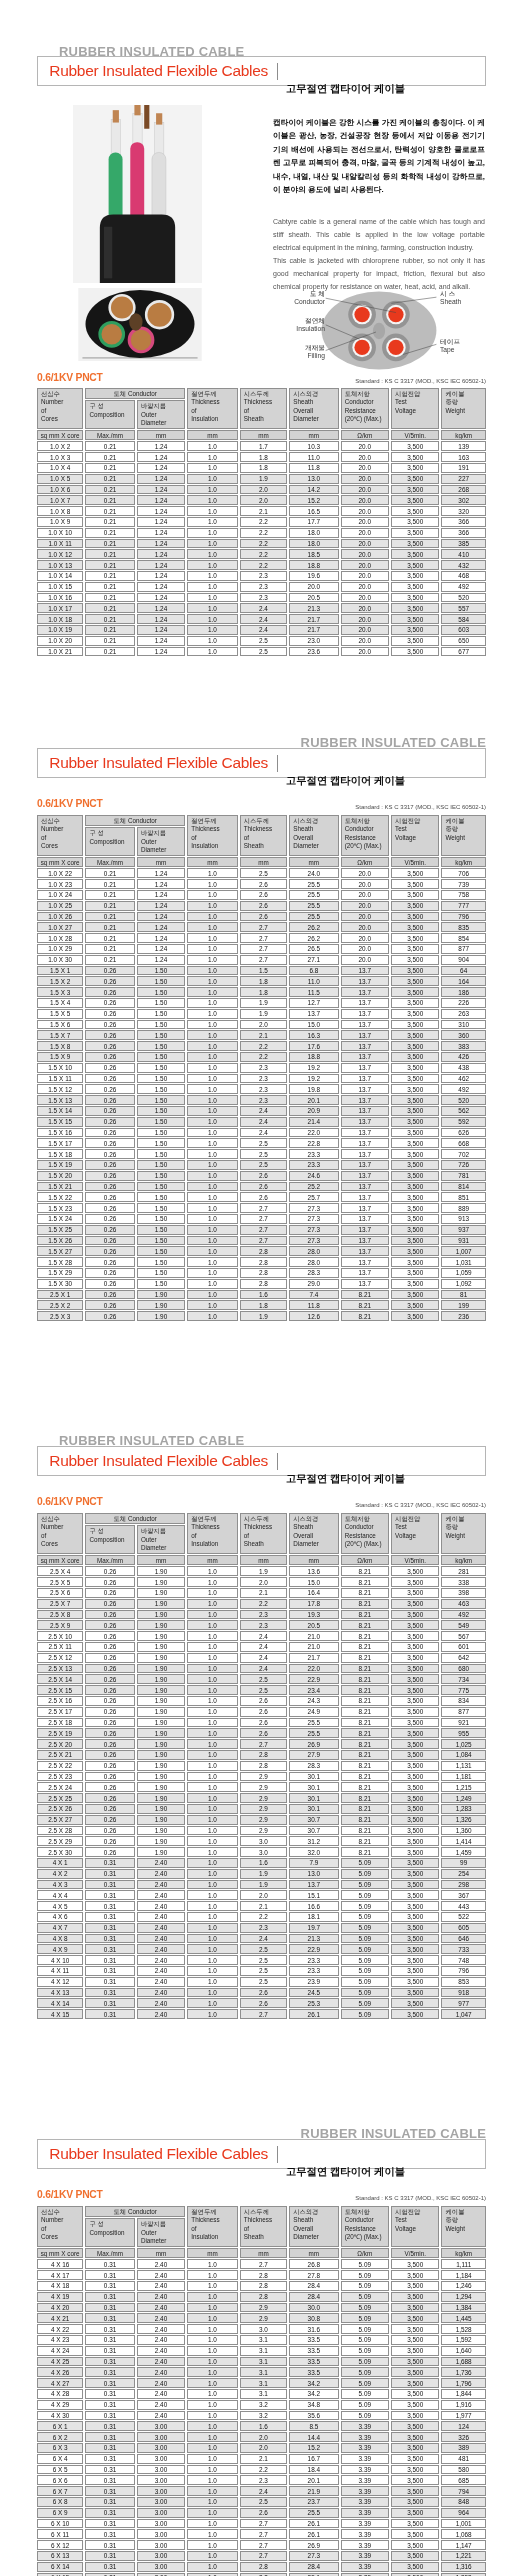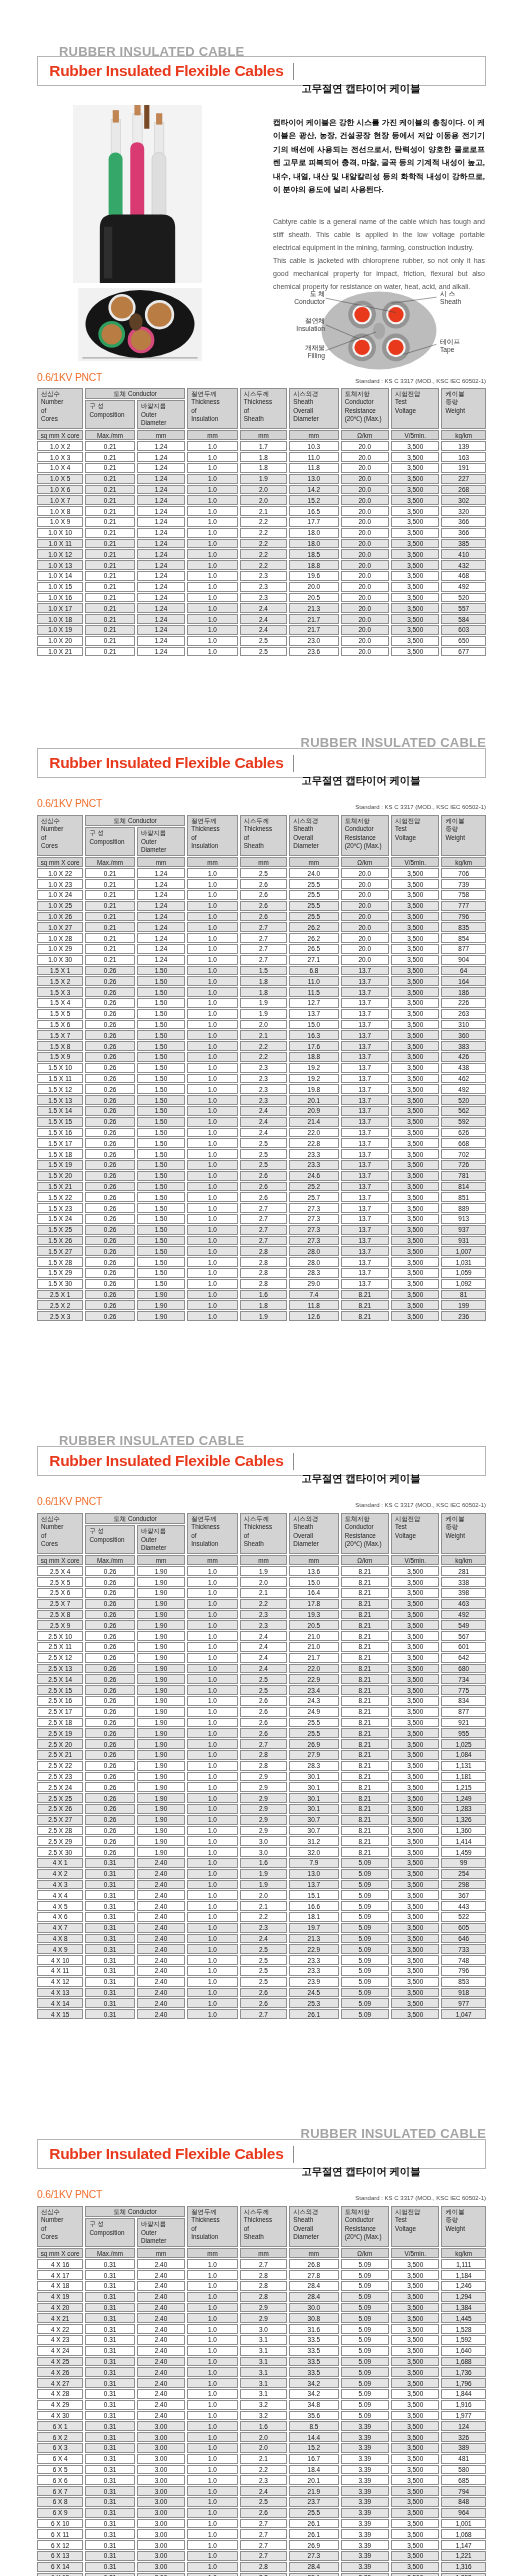--- a/index.html
+++ b/index.html
@@ -13,26 +13,26 @@
     position:absolute;top:0;left:1px;font-size:13px;font-weight:bold;
     color:#a5a5a5;letter-spacing:0.2px;white-space:nowrap;margin-left:21px;
   }
   .corner-label.right{left:auto;right:0;}
   .title-box{
     position:absolute;top:13.4px;left:0;width:449px;height:30px;
     border:0.5px solid #b5b5b5;background:#fff;box-sizing:border-box;
     display:flex;align-items:center;padding-left:11.3px;
   }
   .page.first .title-box{top:12.4px;}
-  .t-en{color:#e8391d;font-size:15.5px;font-weight:bold;letter-spacing:-0.3px;white-space:nowrap;}
+  .t-en{color:#e8391d;font-size:15.5px;font-weight:normal;letter-spacing:-0.3px;white-space:nowrap;}
   .t-div{width:0.5px;height:17.5px;background:#8d8d8d;margin:0 8.2px 0 9.3px;flex:0 0 0.5px;}
   .t-ko{font-size:10.3px;font-weight:bold;color:#0f0f0f;white-space:nowrap;margin-top:36px;}
   .sect-row{position:absolute;top:63px;left:0;width:449px;height:13.4px;}
   .page.first .sect-row{top:328px;}
-  .sect-title{color:#f0702f;font-size:10.3px;font-weight:normal;letter-spacing:-0.2px;}
+  .sect-title{color:#f0702f;font-size:10.3px;font-weight:bold;letter-spacing:-0.2px;}
   .standard{position:absolute;right:0;bottom:1.5px;font-size:6px;color:#4a4a4a;}
   .table-wrap{position:absolute;left:0;top:79px;}
   table{border-collapse:separate;border-spacing:2.1px 1px;table-layout:fixed;width:453px;margin-left:-2.1px;}
   th,td{border:0.5px solid #8f8f8f;box-sizing:border-box;overflow:hidden;}
   thead th{
     background:#d3d3d3;font-weight:normal;font-size:6.3px;line-height:1.32;
     text-align:left;vertical-align:top;padding:1px 2.1px 1px 3.1px;white-space:pre-line;color:#1d1d1d;
   }
   th.group{text-align:center;vertical-align:middle;height:10.3px;padding:0.5px;}
   tr.units td{background:#d3d3d3;text-align:center;font-size:6.3px;height:10.3px;color:#1d1d1d;padding:0 1px;}

